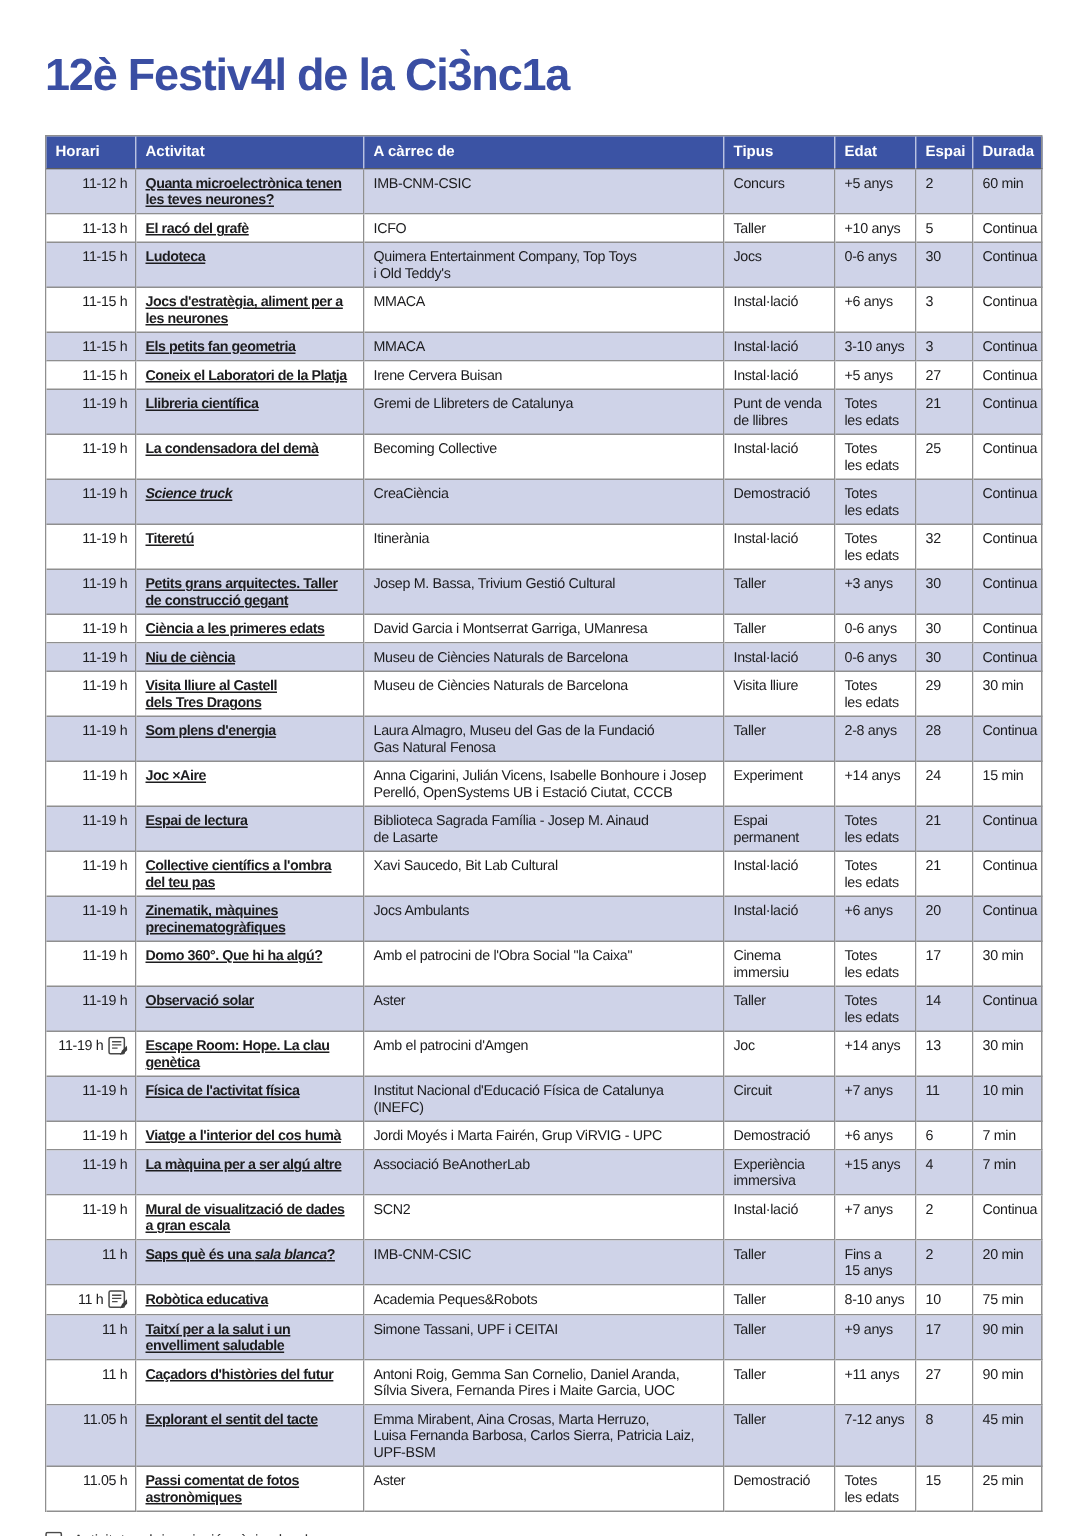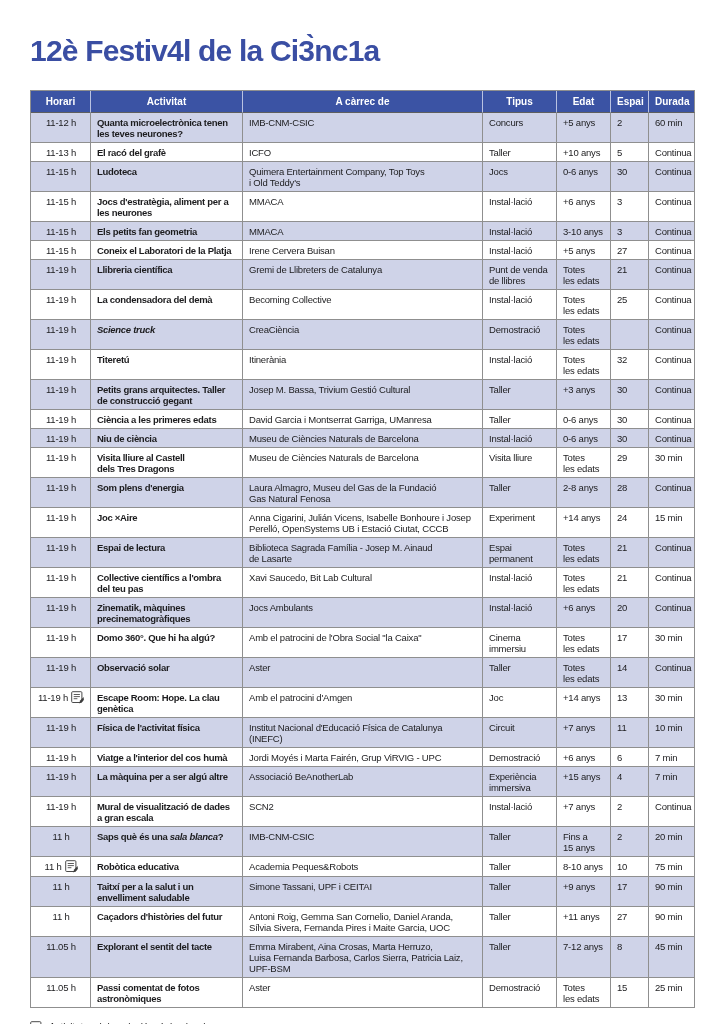--- a/index.html
+++ b/index.html
@@ -36,32 +36,32 @@
     border-top:1px solid var(--grid);border-left:1px solid var(--grid);
   }
   th,td{
     border-right:1px solid var(--grid);border-bottom:1px solid var(--grid);
     vertical-align:top;text-align:left;
   }
   th{
     background:var(--bar-blue);color:#ffffff;
     font-size:10px;font-weight:700;
     padding:5px 6px;line-height:11px;
-    border-right:1px solid #b9c2e2;border-bottom:1px solid #5e5e5e;text-align:center;
+    border-right:1px solid #b9c2e2;border-bottom:1px solid #5e5e5e;
   }
   th:last-child{border-right:1px solid var(--grid);margin-top:48px;}
   td{
     font-size:9.5px;line-height:11px;letter-spacing:-0.2px;
     padding:4px 5px 3px 6px;
     white-space:pre-line;
   }
   tbody tr:nth-child(odd) td{background:var(--row-alt);}
   tbody tr:nth-child(even) td{background:#ffffff;}
-  td.cell-activity{font-weight:700;letter-spacing:-0.3px;}
-  td.cell-time .time-inner{display:flex;justify-content:center;align-items:flex-start;white-space:pre-line;}
+  td.cell-activity{font-weight:700;letter-spacing:-0.3px;text-decoration:underline;}
+  td.cell-time .time-inner{display:flex;justify-content:flex-end;align-items:flex-start;white-space:pre-line;}
   td.cell-time svg{flex:0 0 auto;margin-left:3px;margin-top:-1px;}
   .legend{
     display:flex;align-items:center;gap:6px;
     margin-top:13px;font-size:10px;color:#2b2b2b;letter-spacing:-0.1px;
   }
   .legend .note-icon-box{display:inline-flex;}
 </style>
 </head>
 <body>
 

